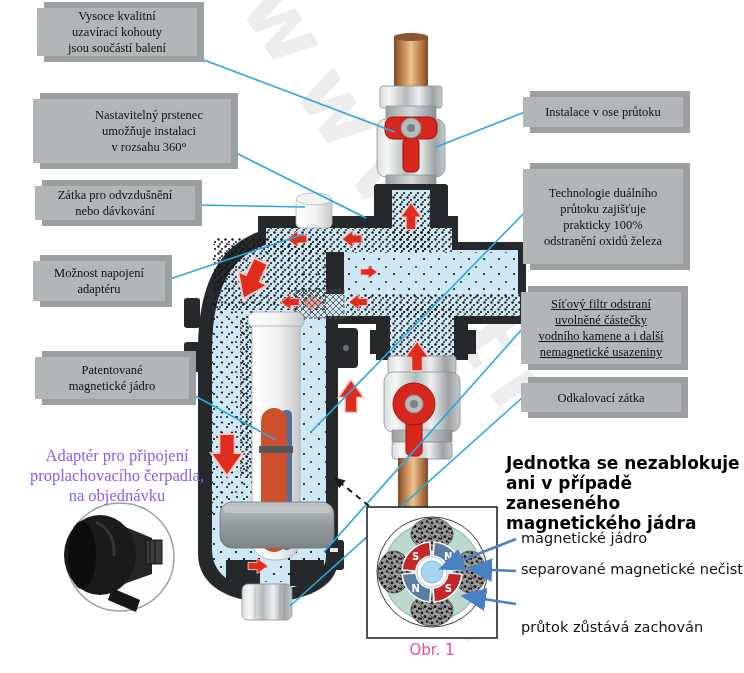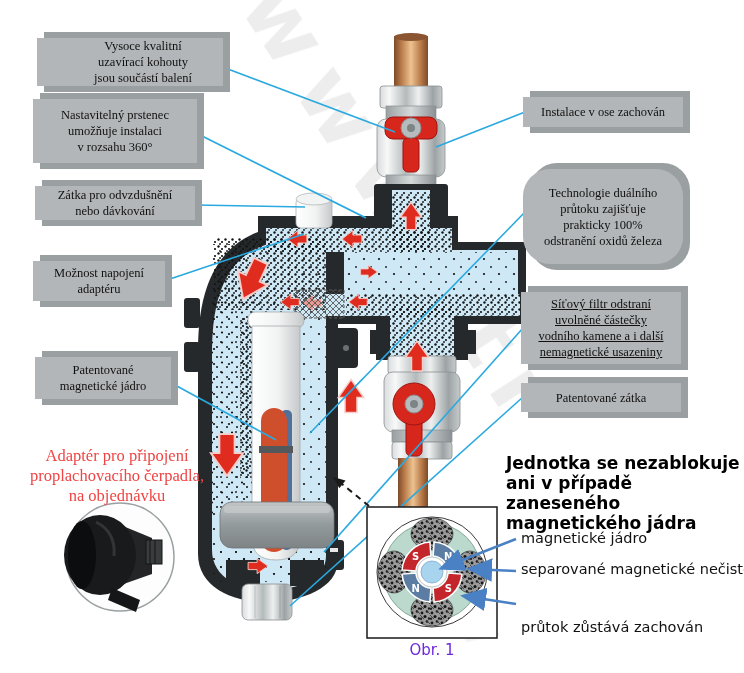--- a/index.html
+++ b/index.html
@@ -4,26 +4,26 @@
 <style>
   html,body{margin:0;padding:0;background:#ffffff;}
   .stage{position:relative;width:744px;height:673px;background:#fff;overflow:hidden;
          font-family:"Liberation Serif",serif;color:#141414;}
   .stage svg{position:absolute;left:0;top:0;}
   .callout{position:absolute;background:#b3b6b8;color:#101010;
            font:12.5px/1.28 "Liberation Serif",serif;
            display:flex;align-items:center;justify-content:center;text-align:center;
            white-space:pre-line;box-shadow:7px -6px 0 #9aa0a2,7px 6px 0 #9aa0a2;}
   .adapter-note{position:absolute;left:8px;top:446px;width:218px;text-align:center;
-           font:16.5px/1.22 "Liberation Serif",serif;white-space:pre-line;color:#ef4444;}
+           font:16.5px/1.22 "Liberation Serif",serif;white-space:pre-line;color:#8b5cf6;}
   .headline{position:absolute;left:506px;top:453px;width:240px;
            font:bold 17px/1.18 "DejaVu Sans",sans-serif;white-space:pre-line;color:#000;}
   .ptr-label{position:absolute;left:521px;font:14.5px/1.1 "DejaVu Sans",sans-serif;color:#111;white-space:nowrap;}
   .fig-caption{position:absolute;left:367px;top:642px;width:130px;text-align:center;
-           font:15px/1.1 "DejaVu Sans",sans-serif;color:#6d28d9;}
+           font:15px/1.1 "DejaVu Sans",sans-serif;color:#ec4899;}
 </style>
 </head>
 <body>
 
 <div class="stage">
 
 <svg width="744" height="673" viewBox="0 0 744 673">
   <defs>
     <linearGradient id="copper" x1="0" y1="0" x2="1" y2="0">
       <stop offset="0" stop-color="#7e4a28"></stop>
@@ -270,43 +270,43 @@
     <polygon points="333,477 345.5,480.5 339.3,488.3" fill="#1a1a1a"></polygon>
   </g>
 
   <g stroke="#4a80c4" stroke-width="2.6" fill="none">
     <line x1="516" y1="539" x2="442" y2="568" marker-end="url(#bluehead)"></line>
     <line x1="516" y1="571" x2="470" y2="569" marker-end="url(#bluehead)"></line>
     <line x1="516" y1="604" x2="464" y2="596" marker-end="url(#bluehead)"></line>
   </g>
 </svg>
 
-<div class="callout" style="left:37px;top:38px;width:160px;height:48px;padding-left:26px;">Vysoce kvalitní
+<div class="callout" style="left:37px;top:8px;width:160px;height:48px;">Vysoce kvalitní
 uzavírací kohouty
 jsou součástí balení</div>
-<div class="callout" style="left:33px;top:99px;width:164px;height:64px;">Nastavitelný prstenec
+<div class="callout" style="left:33px;top:99px;width:164px;height:64px;padding-left:34px;">Nastavitelný prstenec
 umožňuje instalaci
 v rozsahu 360°</div>
 <div class="callout" style="left:33px;top:261px;width:132px;height:40px;">Možnost napojení
 adaptéru</div>
 <div class="callout" style="left:35px;top:186px;width:160px;height:34px;">Zátka pro odvzdušnění
 nebo dávkování</div>
-<div class="callout" style="left:35px;top:357px;width:136px;height:42px;">Patentované
+<div class="callout" style="left:35px;top:357px;width:154px;height:42px;">Patentované
 magnetické jádro</div>
 
-<div class="callout" style="left:523px;top:97px;width:160px;height:30px;">Instalace v ose zachován</div>
-<div class="callout" style="left:523px;top:169px;width:160px;height:95px;border-radius:27px;">Technologie duálního
+<div class="callout" style="left:523px;top:97px;width:160px;height:30px;">Instalace v ose průtoku</div>
+<div class="callout" style="left:523px;top:169px;width:160px;height:95px;">Technologie duálního
 průtoku zajišťuje
 prakticky 100%
 odstranění oxidů železa</div>
 <div class="callout" style="left:521px;top:292px;width:160px;height:72px;text-decoration:underline;">Síťový filtr odstraní
 uvolněné částečky
 vodního kamene a i další
 nemagnetické usazeniny</div>
-<div class="callout" style="left:521px;top:383px;width:160px;height:29px;">Patentované zátka</div>
+<div class="callout" style="left:521px;top:383px;width:160px;height:29px;">Odkalovací zátka</div>
 
 <div class="adapter-note">Adaptér pro připojení
 proplachovacího čerpadla,
 na objednávku</div>
 <div class="headline">Jednotka se nezablokuje
 ani v případě zaneseného
 magnetického jádra</div>
 
 <div class="ptr-label" style="top:531px;">magnetické jádro</div>
 <div class="ptr-label" style="top:562px;">separované magnetické nečistoty</div>

